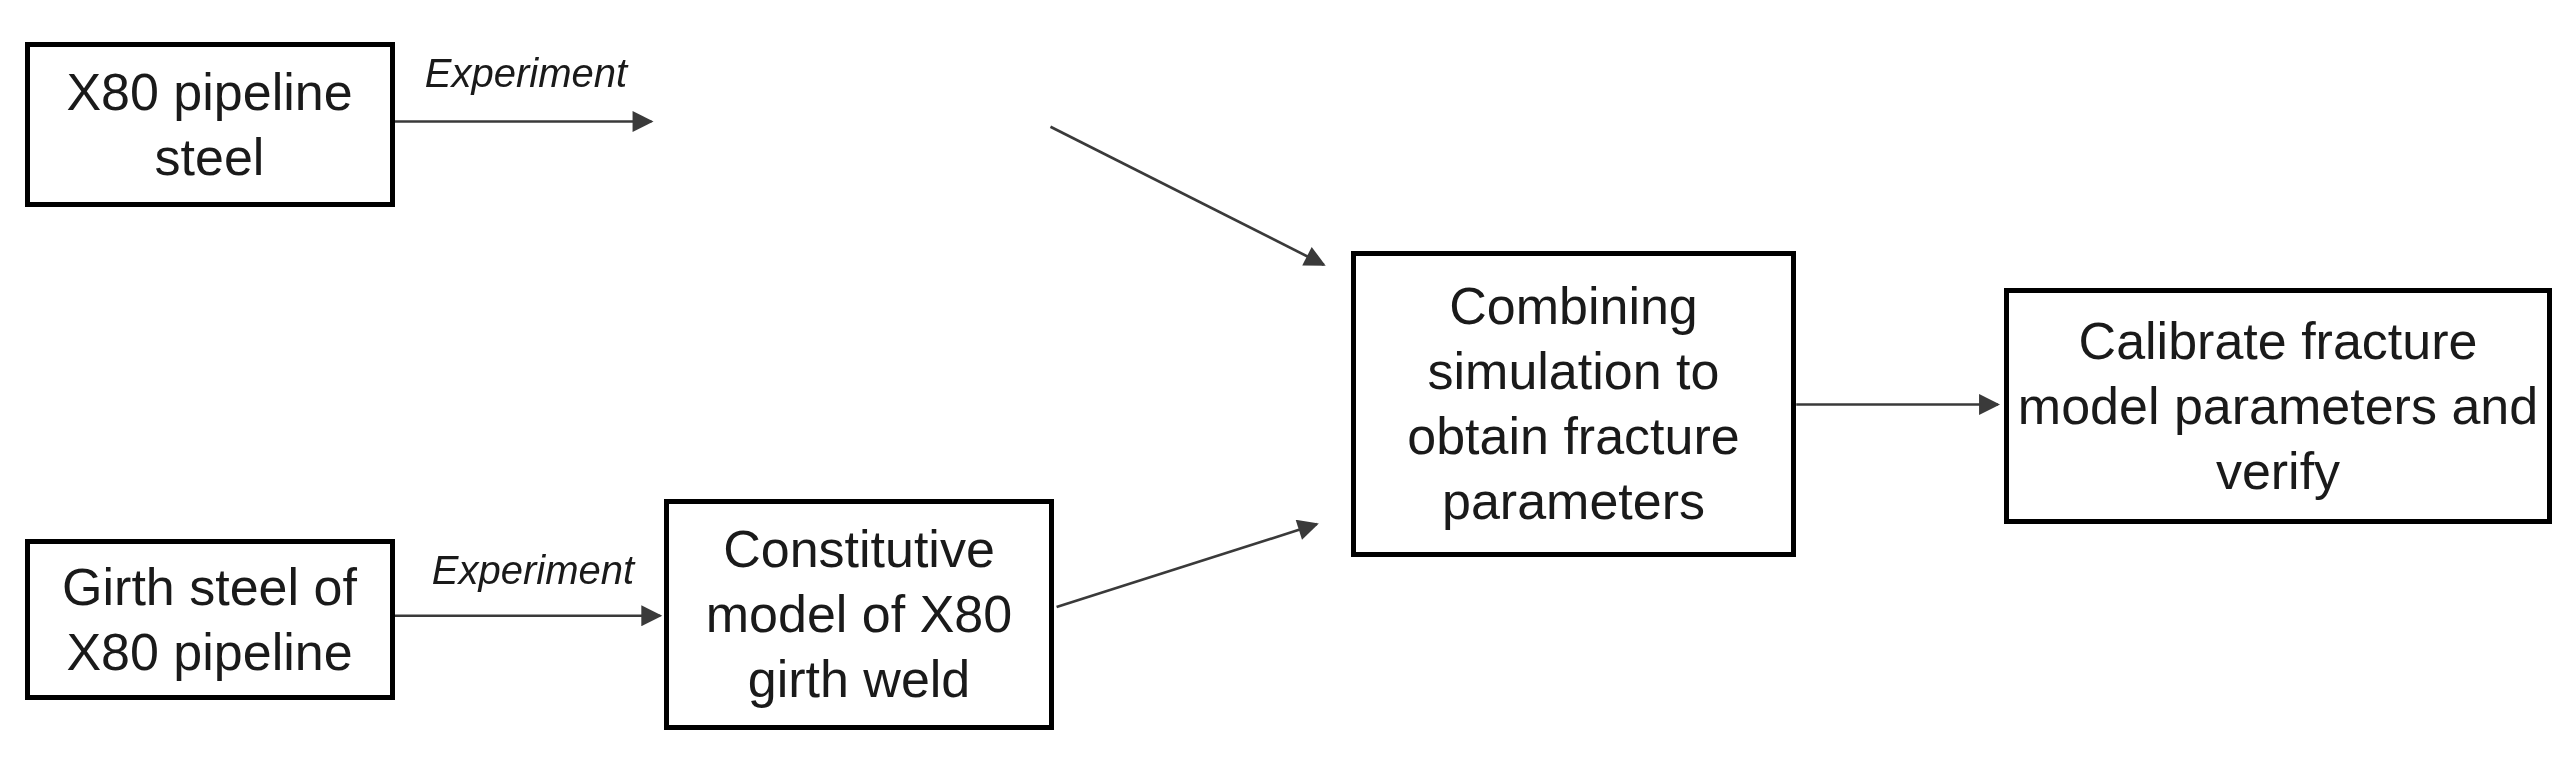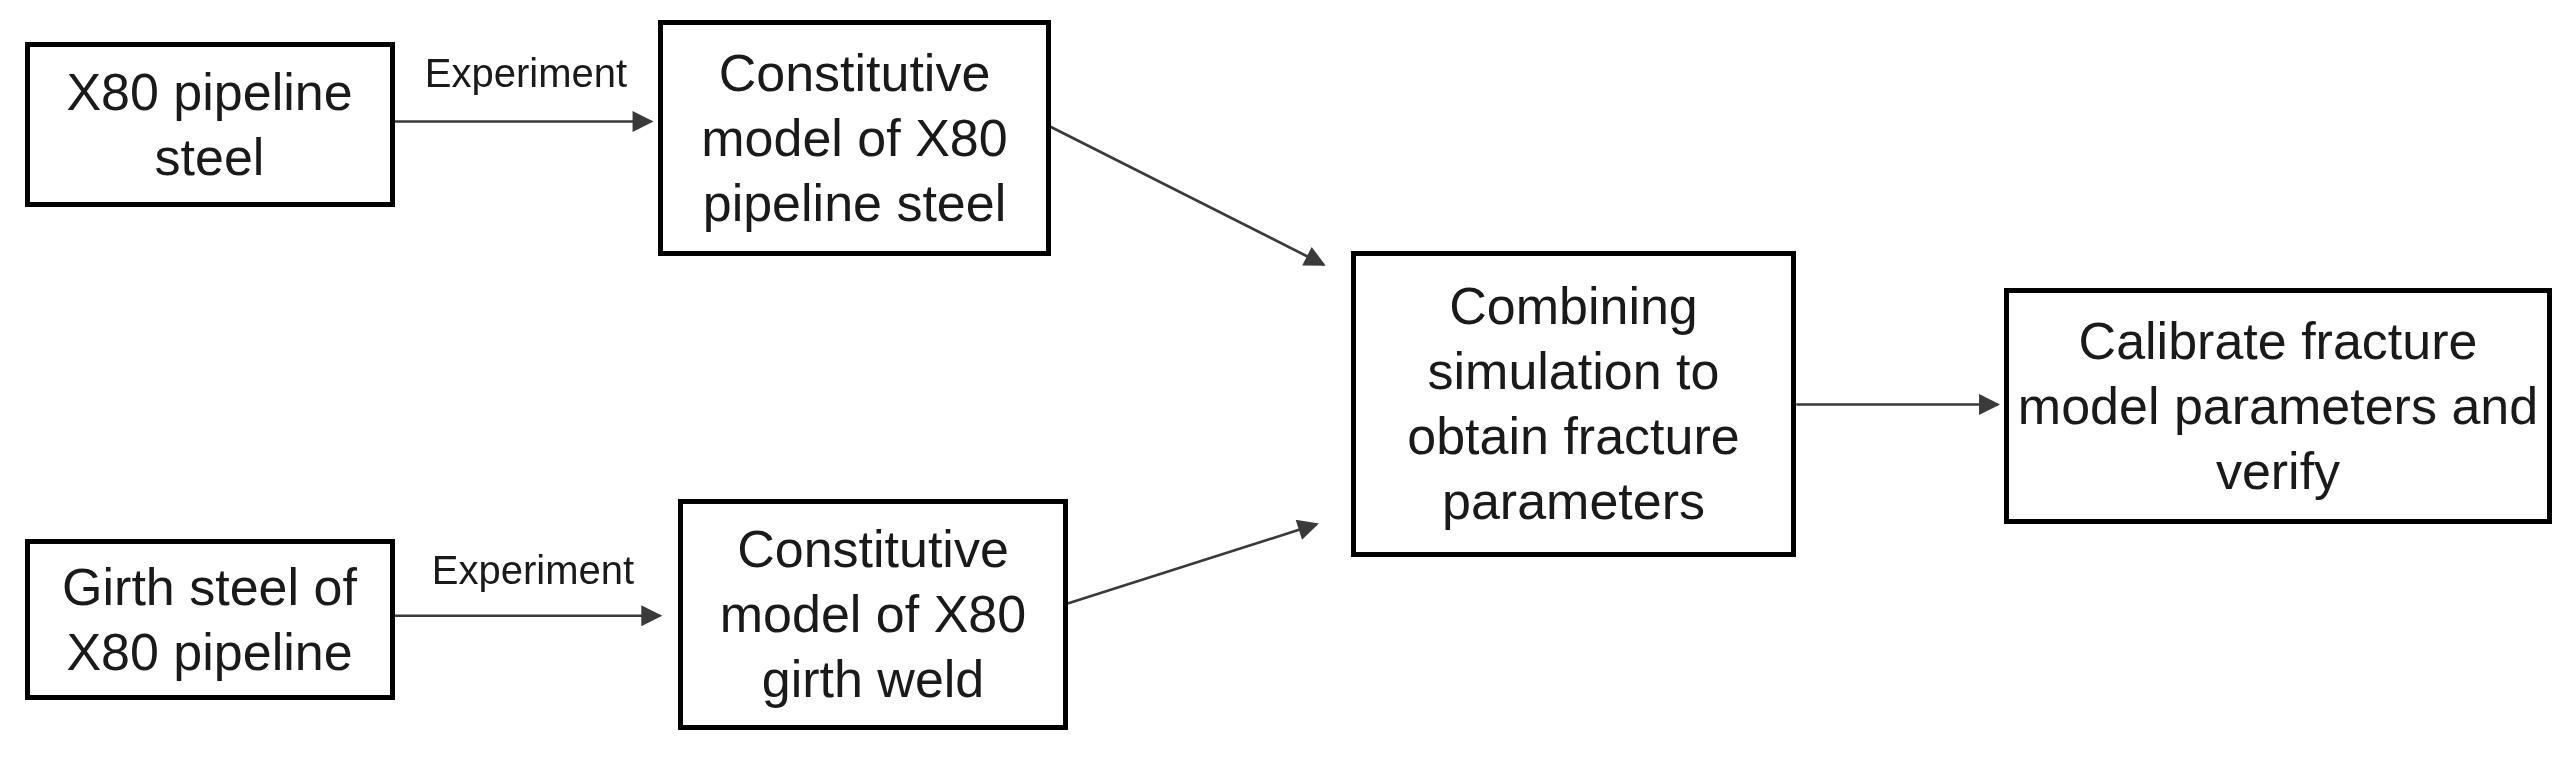--- a/index.html
+++ b/index.html
@@ -29,30 +29,31 @@
     border:5.2px solid var(--border);
     background:var(--bg);
     color:var(--text);
     font-size:52px;
     line-height:1.25;
     padding:3.5px 5.2px;
   }
   .node-x80-steel      {left:24.5px;  top:42px;  width:370px; height:165px;}
   .node-const-steel    {left:658px; top:20px;  width:393px; height:236px;}
   .node-girth-weld     {left:24.5px;  top:539px; width:370px; height:161px;}
-  .node-const-weld     {left:678px; top:499px; width:390px; height:231px;}
+  .node-const-weld     {left:664px; top:499px; width:390px; height:231px;}
   .node-combining      {left:1351px;top:251px; width:445px; height:306px;}
   .node-calibrate      {left:2004px;top:288px; width:548px; height:236px;}
   .edge-label{
     position:absolute;
     color:var(--text);
     font-size:40px;
     line-height:1.1;
     text-align:center;
     white-space:nowrap;
+    font-style:italic;
   }
   .edge-label-top    {left:397px; top:51px;  width:258px;}
   .edge-label-bottom {left:402px; top:548px; width:262px;}
 </style>
 </head>
 <body>
 
 <div class="stage">
 
   <svg class="connectors" width="2576" height="760" viewBox="0 0 2950 870" xmlns="http://www.w3.org/2000/svg">
@@ -65,23 +66,20 @@
     <line x1="452" y1="705" x2="756" y2="705" stroke="var(--arrow)" stroke-width="3" marker-end="url(#arrowhead)"></line>
     <line x1="1203" y1="145" x2="1516" y2="303" stroke="var(--arrow)" stroke-width="3" marker-end="url(#arrowhead)"></line>
     <line x1="1210" y1="695" x2="1508" y2="600" stroke="var(--arrow)" stroke-width="3" marker-end="url(#arrowhead)"></line>
     <line x1="2057" y1="463" x2="2288" y2="463" stroke="var(--arrow)" stroke-width="3" marker-end="url(#arrowhead)"></line>
   </svg>
 
   <div class="node node-x80-steel">
     <span>X80 pipeline steel</span>
   </div>
 
-  <div class="node node-const-steel">
-    <span>Constitutive model of X80 pipeline steel</span>
-  </div>
 
   <div class="node node-girth-weld">
     <span>Girth steel of X80 pipeline</span>
   </div>
 
   <div class="node node-const-weld">
     <span>Constitutive model of X80 girth weld</span>
   </div>
 
   <div class="node node-calibrate">

